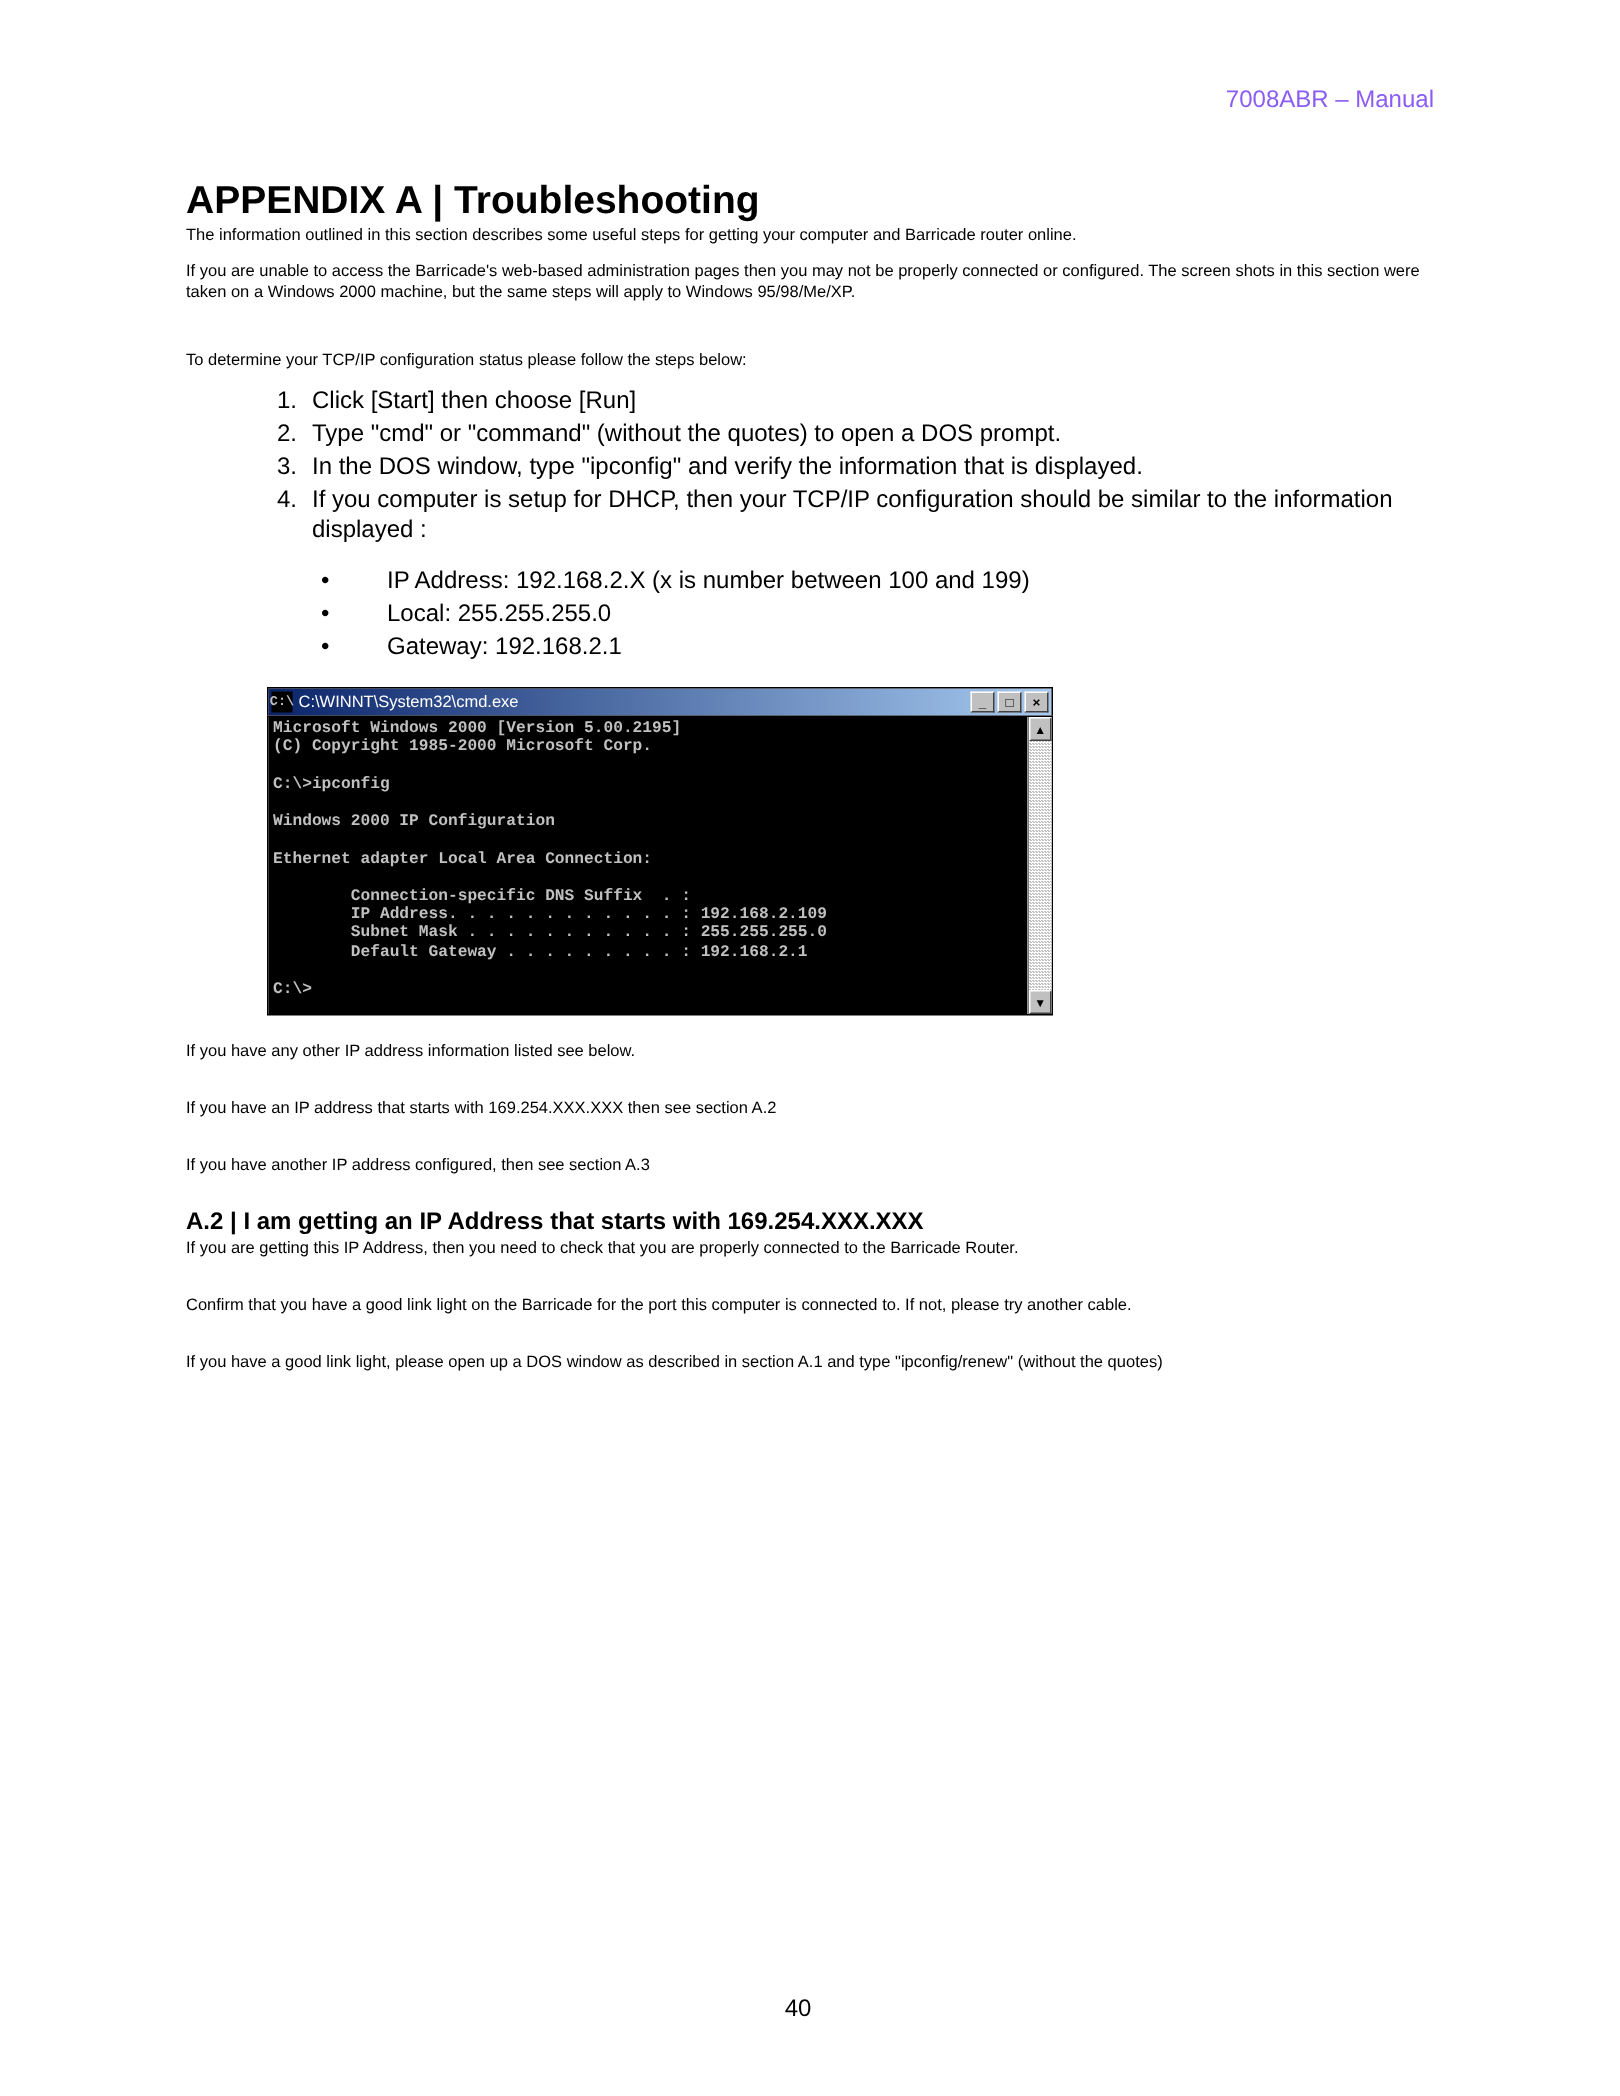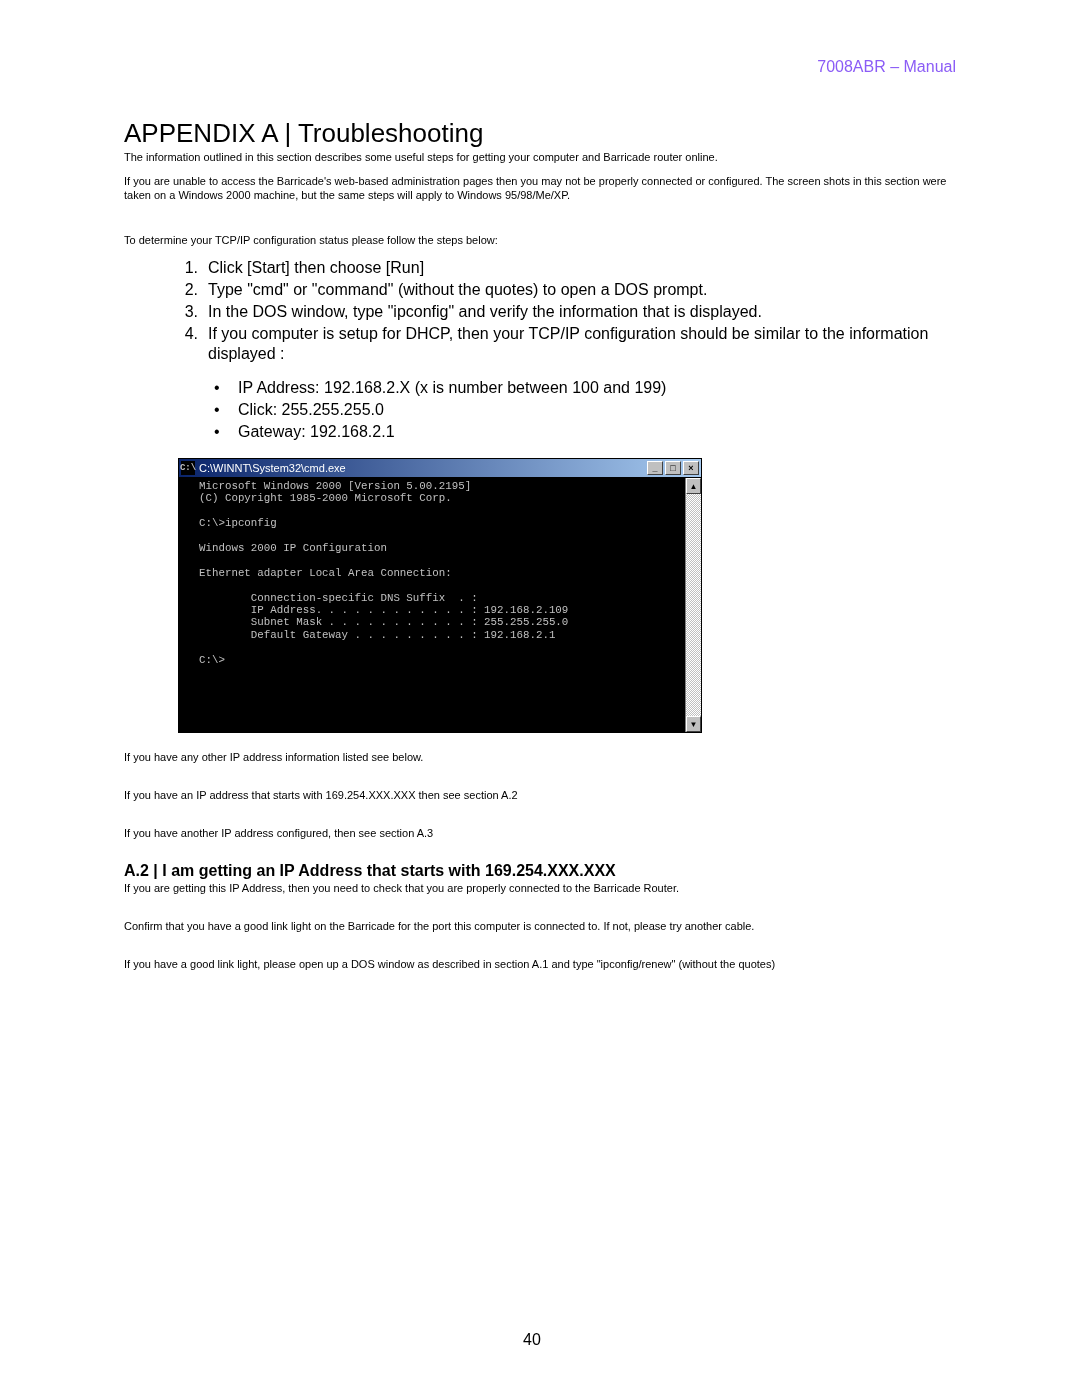--- a/index.html
+++ b/index.html
@@ -16,35 +16,35 @@
   .header-label {
     position: absolute;
     top: 58px;
     right: 124px;
     color: #8b5cf6;
     font-size: 16px;
   }
   .content { margin-top: 60px; }
   .title {
     font-size: 26px;
-    font-weight: normal;
+    font-weight: bold;
     font-family: Verdana, Arial, sans-serif;
     margin-bottom: 2px;
   }
   .para { font-size: 11px; line-height: 1.25; margin-bottom: 10px; }
   .section-head { font-size: 16px; font-weight: bold; margin-top: 22px; margin-bottom: 2px; }
   .spacer { height: 22px; }
   .ol { margin-left: 54px; margin-top: 4px; }
   .ol .li { display: flex; gap: 10px; margin-bottom: 2px; line-height: 1.25; }
   .ol .num { width: 20px; text-align: right; flex-shrink: 0; }
   .ol .txt { flex: 1; }
   .ul { margin-left: 90px; margin-top: 14px; }
   .ul .li { display: flex; gap: 14px; margin-bottom: 2px; line-height: 1.25; }
   .ul .bullet { width: 10px; flex-shrink: 0; }
-  .ul .txt { flex: 1; }
+  .ul .txt { flex: 1; margin-left: 20px; }
   .cmd-wrap { margin: 16px 0 18px 54px; width: 524px; }
   .titlebar {
     height: 19px;
     background: linear-gradient(to right, #0a246a, #a6caf0);
     display: flex;
     align-items: center;
     padding: 0 2px;
     border: 1px solid #000;
     border-bottom: none;
   }
@@ -81,25 +81,25 @@
     font-weight: bold;
     line-height: 1;
   }
   .cmd-body-row { display: flex; border: 1px solid #000; }
   .cmd-body {
     flex: 1;
     background: #000;
     color: #c0c0c0;
     font-family: "Courier New", monospace;
     font-size: 10.8px;
-    font-weight: normal;
+    font-weight: bold;
     line-height: 1.15;
-    padding: 2px 20px;
+    padding: 2px 3px;
     white-space: pre;
-    height: 254px;
+    height: 198px;
     overflow: hidden;
   }
   .scrollbar {
     width: 16px;
     background: #d8d8d8;
     display: flex; flex-direction: column;
     border-left: 1px solid #808080;
   }
   .sb-btn {
     height: 16px;
@@ -154,21 +154,21 @@
       </div>
   </div>
 
   <div class="ul">
     <div class="li">
         <span class="bullet">•</span>
         <span class="txt">IP Address: 192.168.2.X (x is number between 100 and 199)</span>
       </div>
     <div class="li">
         <span class="bullet">•</span>
-        <span class="txt">Click: 255.255.255.0</span>
+        <span class="txt">Local: 255.255.255.0</span>
       </div>
     <div class="li">
         <span class="bullet">•</span>
         <span class="txt">Gateway: 192.168.2.1</span>
       </div>
   </div>
 
   <div class="cmd-wrap">
     <div class="titlebar">
       <div class="tb-icon">C:\</div>

